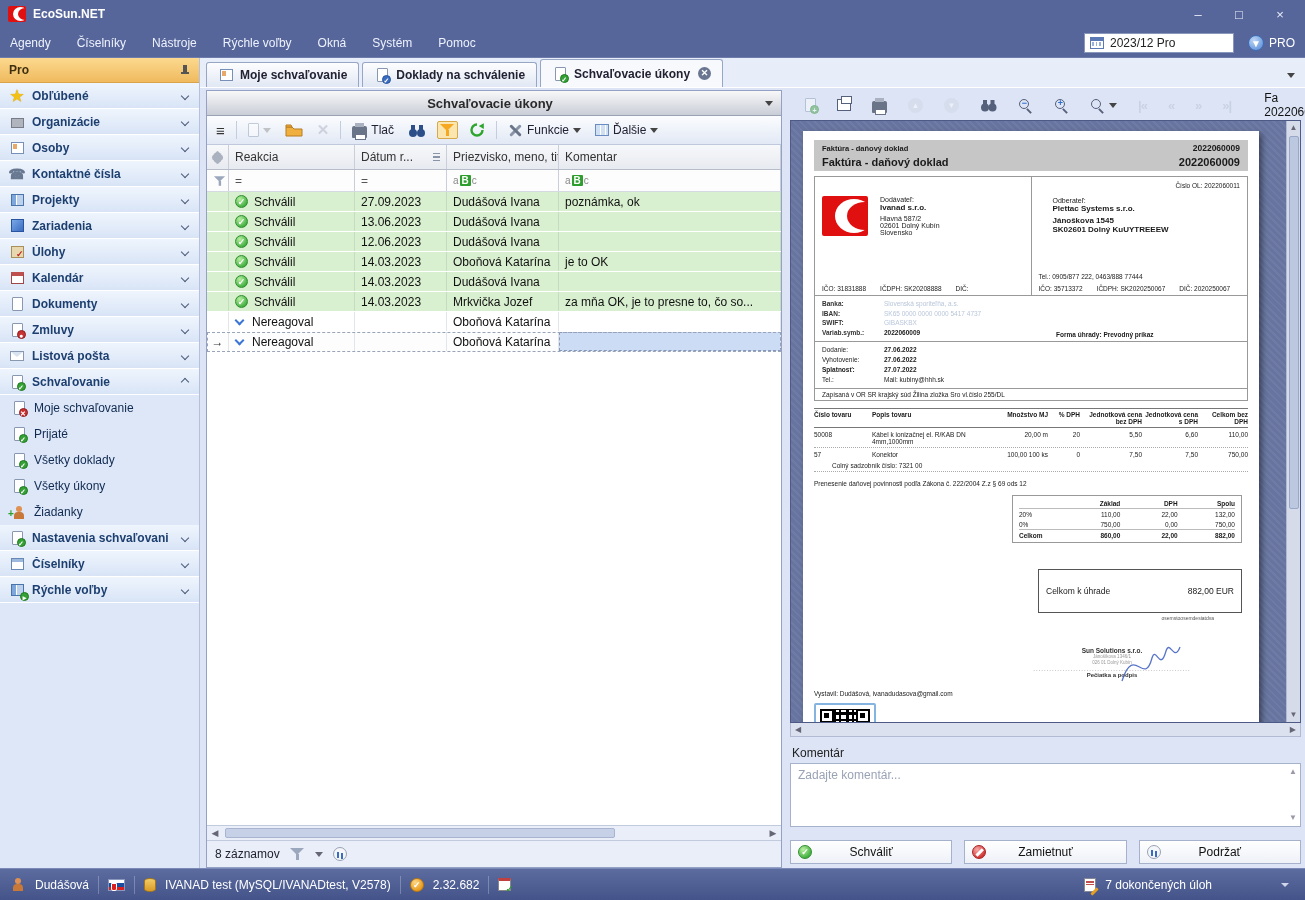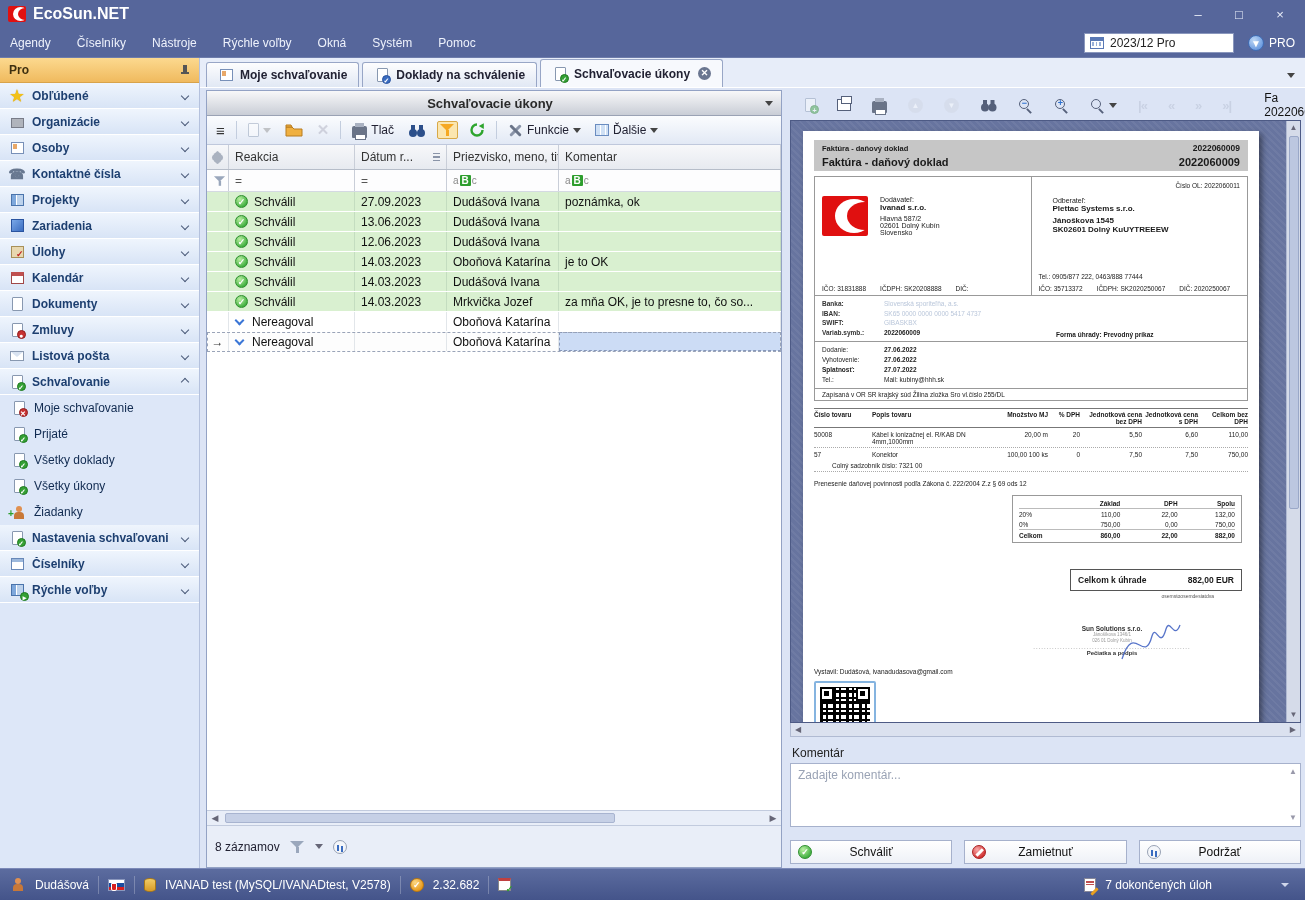--- a/index.html
+++ b/index.html
@@ -4,21 +4,21 @@
 <style>
   html,body{margin:0;padding:0;width:1305px;height:900px;overflow:hidden;
     font-family:"Liberation Sans",sans-serif;background:#dce4f5;font-size:12px;}
   *{box-sizing:border-box;}
 
   
   .titlebar{height:28px;background:#56669b;display:flex;align-items:center;color:#fff;padding:0 8px;gap:7px;}
   .logo{width:18px;height:16px;background:#e01010;border-radius:2px;position:relative;overflow:hidden;flex:0 0 auto;}
   .logo::before{content:"";position:absolute;left:5px;top:1px;width:15px;height:14px;background:#fff;border-radius:50%;}
   .logo::after{content:"";position:absolute;left:10px;top:2px;width:14px;height:12px;background:#e01010;border-radius:50%;}
-  .tb-title{font-weight:bold;font-size:16px;flex:1;}
+  .tb-title{font-weight:bold;font-size:12px;flex:1;}
   .winbtn{width:34px;text-align:center;font-size:13px;color:#e8ecf8;cursor:default;}
 
   
   .menubar{height:30px;background:#56669b;display:flex;align-items:center;color:#eef2fc;padding:0 10px;gap:26px;border-bottom:1px solid #6d7cab;}
   .menu-item{font-size:12px;}
   .menubar-right{margin-left:auto;display:flex;align-items:center;gap:14px;}
   .period-box{background:#fff;border:1px solid #8a97bd;height:20px;width:150px;display:flex;align-items:center;gap:6px;padding:0 5px;color:#222;}
   .cal-ico{width:14px;height:12px;background:#fff;border:1px solid #5a79b5;border-top:4px solid #5a79b5;position:relative;}
   .cal-ico::after{content:"";position:absolute;left:1px;top:1px;width:9px;height:4px;
      background:repeating-linear-gradient(90deg,#9ab0d8 0 2px,transparent 2px 3.5px);}
@@ -124,21 +124,21 @@
   .grow.green .cell{border-right-color:#c4ddc0;}
   .grow.current{background:#fdfdfd;outline:1px dashed #9aa4b8;outline-offset:-1px;}
   .grow .selcell{background:#ccdcf5;outline:1px dashed #8898b8;outline-offset:-1px;}
   .ball{width:13px;height:13px;border-radius:50%;background:radial-gradient(circle at 35% 30%,#baf0a2,#3fae3f 75%);border:1px solid #2e8f2e;color:#fff;font-size:9px;line-height:12px;text-align:center;font-weight:bold;flex:0 0 auto;}
   .chevblue{width:7px;height:7px;border-right:2.4px solid #3b76d6;border-bottom:2.4px solid #3b76d6;transform:rotate(45deg);margin:0 3px 3px 1px;flex:0 0 auto;}
   .cur-arrow{color:#333;font-size:12px;}
   .gbody{flex:1;background:#fff;min-height:0;}
   .hscroll{height:15px;background:#e9eef8;border-top:1px solid #c2cbde;display:flex;align-items:center;position:relative;}
   .hs-arrow{width:16px;text-align:center;color:#667;font-size:9px;}
   .hs-thumb{position:absolute;left:18px;top:2px;height:10px;width:68%;background:#c6d0e6;border:1px solid #a8b4d0;border-radius:2px;}
-  .gfooter{height:42px;background:#e9eef8;border-top:1px solid #c2cbde;display:flex;align-items:center;gap:10px;padding:0 8px;color:#223;}
+  .gfooter{height:27px;background:#e9eef8;border-top:1px solid #c2cbde;display:flex;align-items:center;gap:10px;padding:0 8px;color:#223;}
   .pause-clock{width:14px;height:14px;border-radius:50%;border:1.5px solid #98a2b4;position:relative;background:#f4f6fa;}
   .pause-clock::after{content:"";position:absolute;left:3px;top:4px;width:2.5px;height:6px;background:#3a6cc0;box-shadow:4px 1px 0 #3a6cc0;}
 
   
   .pv{flex:1;display:flex;flex-direction:column;min-width:0;}
   .pv-toolbar{height:30px;display:flex;align-items:center;gap:15px;padding:0 10px 0 12px;color:#333;}
   .pv-gap{flex:1;}
   .docref{font-size:12px;color:#111;}
   .mag{position:relative;width:15px;height:15px;}
   .mag::before{content:"";position:absolute;left:1px;top:1px;width:8px;height:8px;border:1.6px solid #55607a;border-radius:50%;}
@@ -194,21 +194,21 @@
   .ic4{width:26px;text-align:right;} .ic5{width:62px;text-align:right;} .ic6{width:56px;text-align:right;} .ic7{flex:1;text-align:right;}
   .tariff{font-size:6.5px;padding:2px 0 2px 18px;border-bottom:1px dotted #aaa;}
   .revcharge{font-size:6.5px;margin-top:8px;}
   .vat-wrap{display:flex;justify-content:flex-end;margin-top:8px;padding-right:6px;}
   .vat{width:230px;border:1px solid #999;font-size:6.5px;padding:2px 6px;}
   .vat-head{display:flex;font-weight:bold;border-bottom:1px solid #bbb;padding:1.5px 0;}
   .vat-row{display:flex;padding:1.5px 0;}
   .vat-row.total{font-weight:bold;border-top:1px solid #bbb;}
   .vc0{width:44px;} .vc1{flex:1;text-align:right;} .vc2{flex:1;text-align:right;} .vc3{flex:1;text-align:right;}
   .total-box-wrap{display:flex;justify-content:flex-end;margin-top:26px;padding-right:6px;}
-  .total-box{width:172px;border:1.5px solid #555;padding:5px 7px;display:flex;justify-content:space-between;font-size:8.5px;font-weight:bold;}
+  .total-box{width:204px;border:1.5px solid #555;padding:16px 7px;display:flex;justify-content:space-between;font-size:8.5px;font-weight:normal;}
   .total-words{text-align:right;font-size:5px;color:#555;padding-right:34px;margin-top:2px;}
   .sign-area{position:relative;margin-top:26px;height:52px;}
   .stamp{position:absolute;left:208px;top:0;width:180px;text-align:center;}
   .stamp .co{font-size:6.5px;font-weight:bold;color:#333;}
   .stamp .addr{font-size:4.5px;color:#999;line-height:1.3;}
   .dotline{font-size:6px;color:#555;letter-spacing:1px;overflow:hidden;white-space:nowrap;}
   .stamp .cap{font-size:6px;font-weight:bold;color:#333;}
   .signature{position:absolute;left:300px;top:-14px;}
   .vystavil{position:absolute;left:0;bottom:2px;font-size:6.5px;}
   .qr-block{margin-top:4px;width:70px;}

